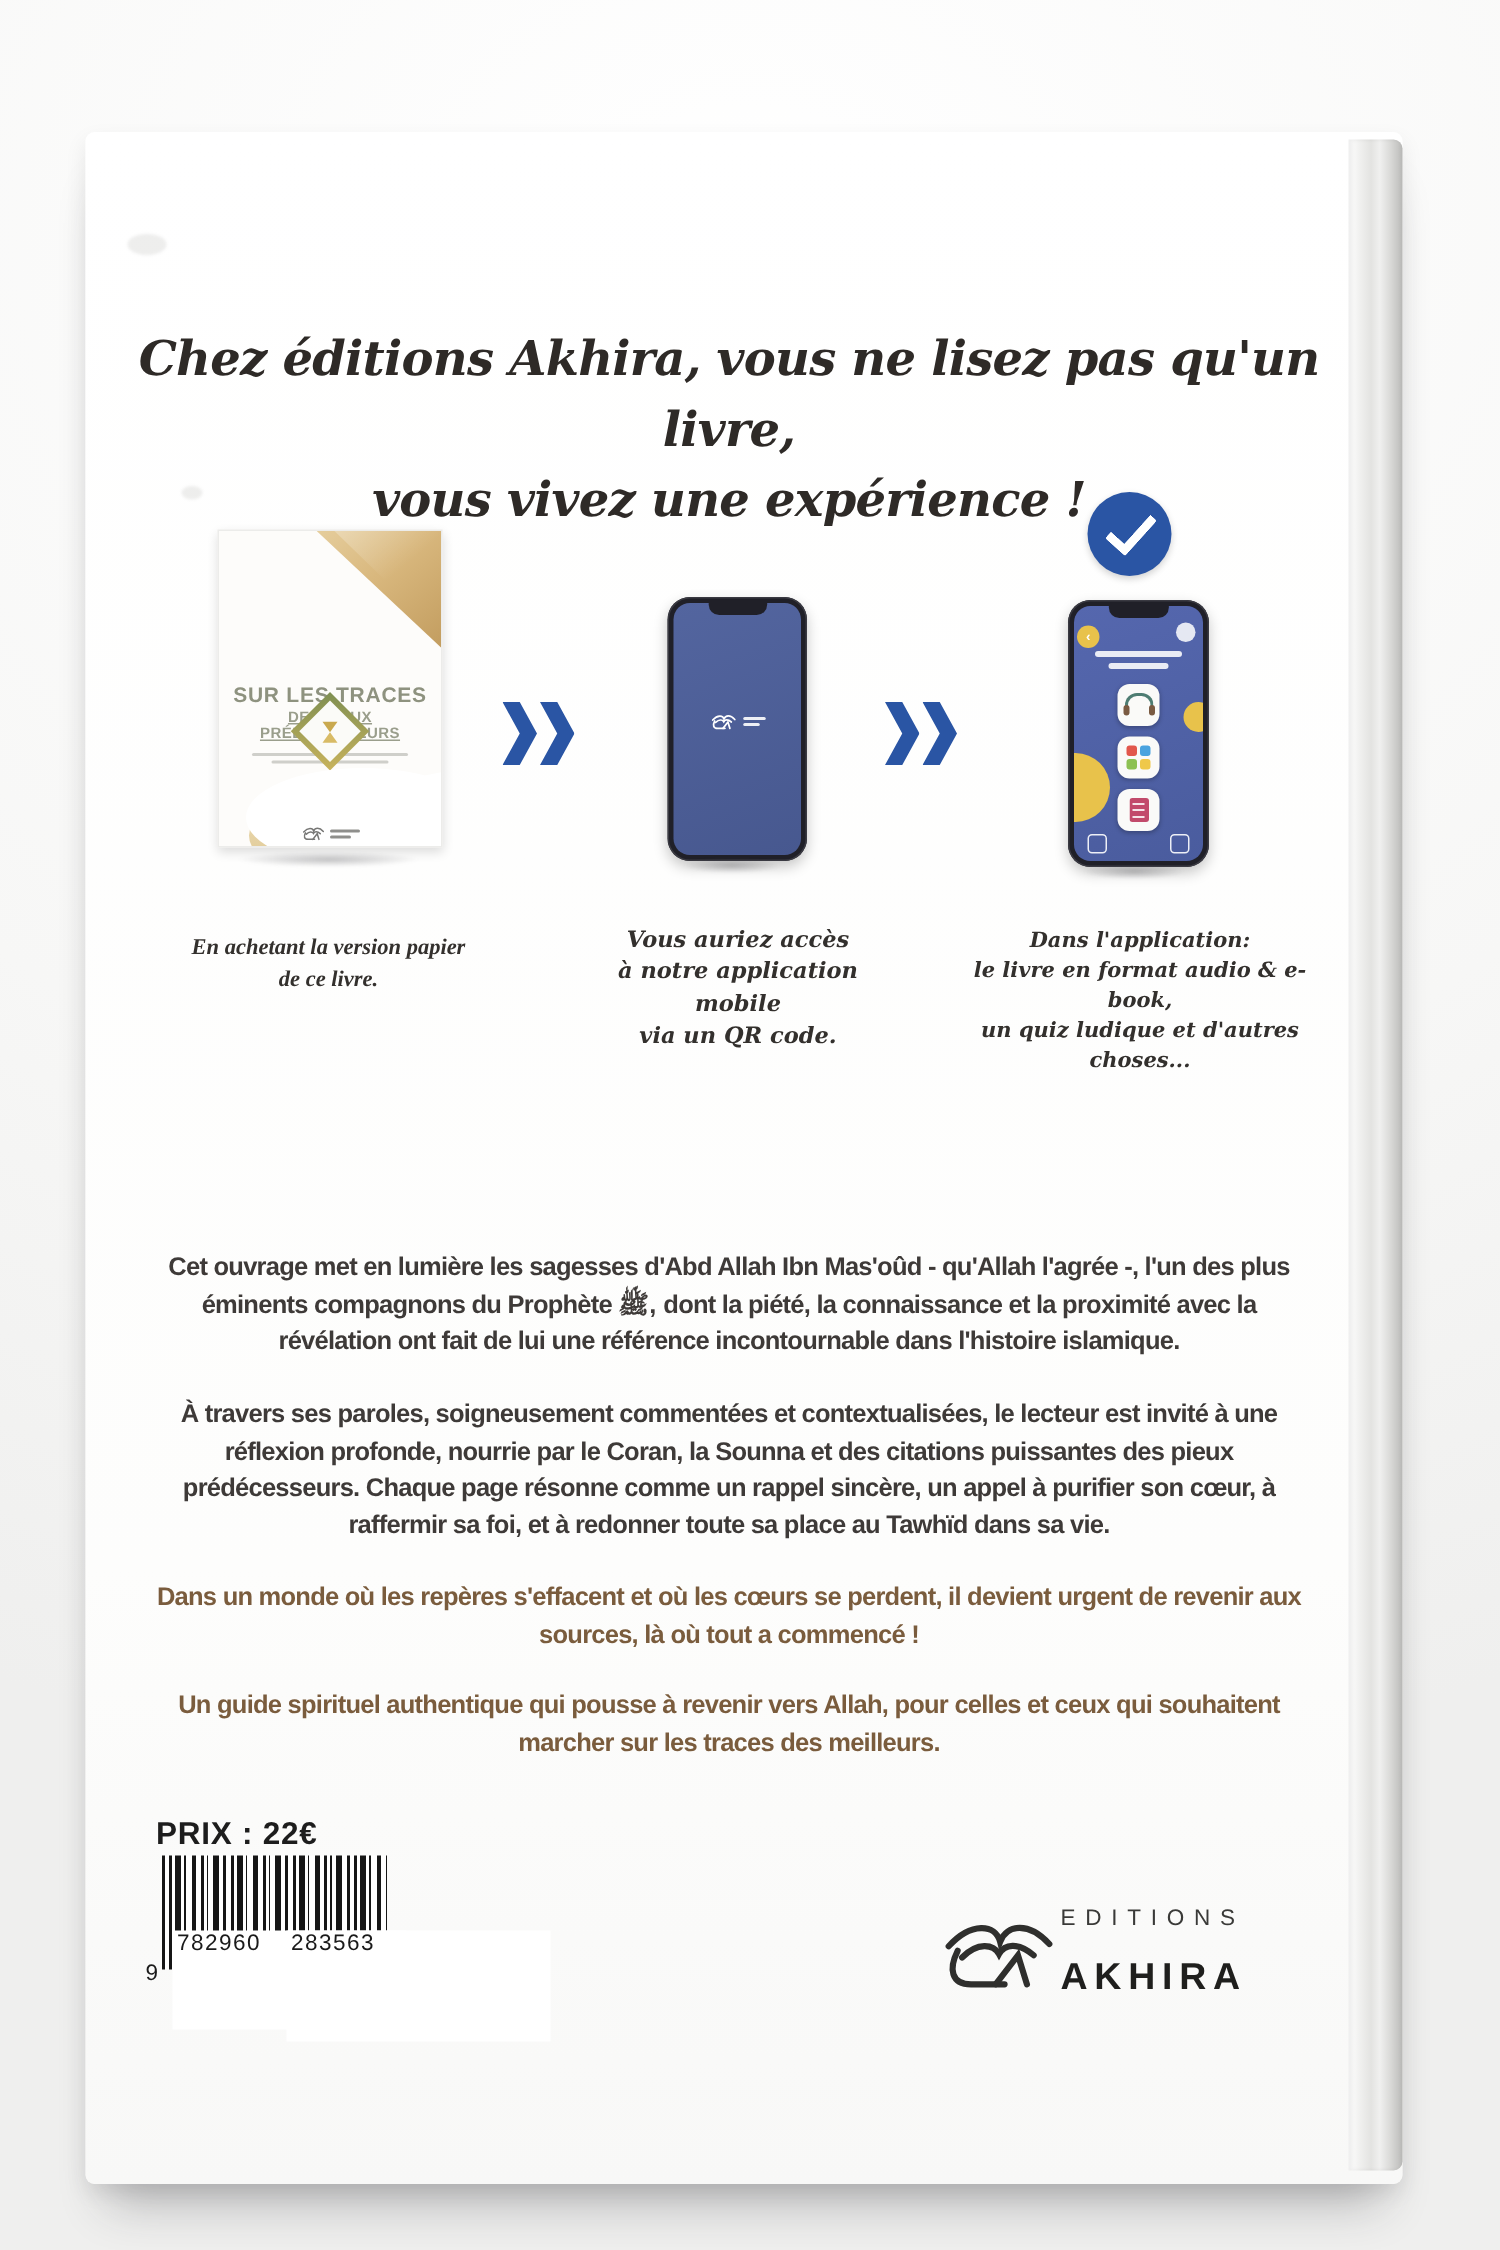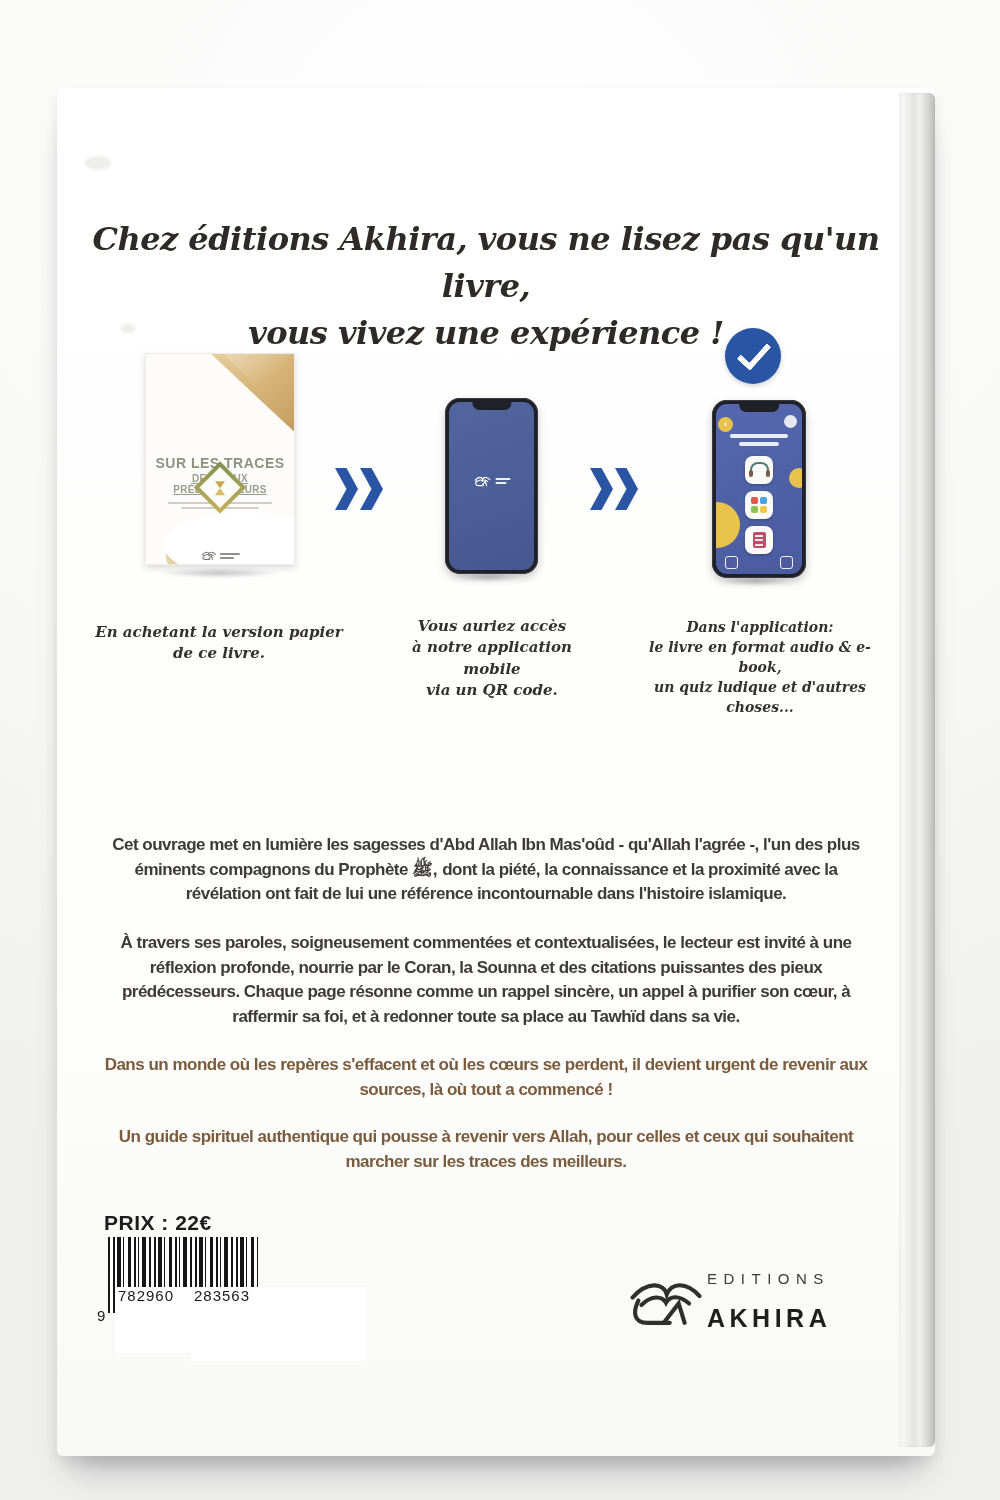--- a/index.html
+++ b/index.html
@@ -98,21 +98,21 @@
   .s2-nav{position:absolute;bottom:5px;width:11px;height:11px;border-radius:3px;border:1.5px solid rgba(255,255,255,.9);}
   .nav-l{left:9px;} .nav-r{right:9px;}
 
   .item-shadow{position:absolute;height:14px;border-radius:50%;
         background:radial-gradient(50% 50% at 50% 50%, rgba(60,60,66,.30), rgba(0,0,0,0) 72%);filter:blur(1px);}
   .sh-thumb{left:78px;top:478px;width:168px;}
   .sh-p1{left:386px;top:482px;width:90px;}
   .sh-p2{left:652px;top:486px;width:94px;}
 
   .caption{position:absolute;text-align:center;font:italic 700 15px/1.42 "DejaVu Serif", serif;color:#33302d;}
-  .cap1{left:12px;top:534px;width:300px;}
+  .cap1{left:12px;top:534px;width:300px;font-family:Liberation Serif, serif;}
   .cap2{left:325px;top:528px;width:220px;}
   .cap3{left:573px;top:530px;width:260px;font-size:14px;}
 
   
   .para{position:absolute;left:43px;width:772px;text-align:center;
         font:700 17px/1.45 "Liberation Sans", sans-serif;letter-spacing:-.5px;color:#3e3a38;}
   .p1{top:652px;} .p2{top:745px;} .p3{top:843px;}
   .p4{top:965px;color:#7a5c3d;} .p5{top:1037px;color:#7a5c3d;}
 
   

